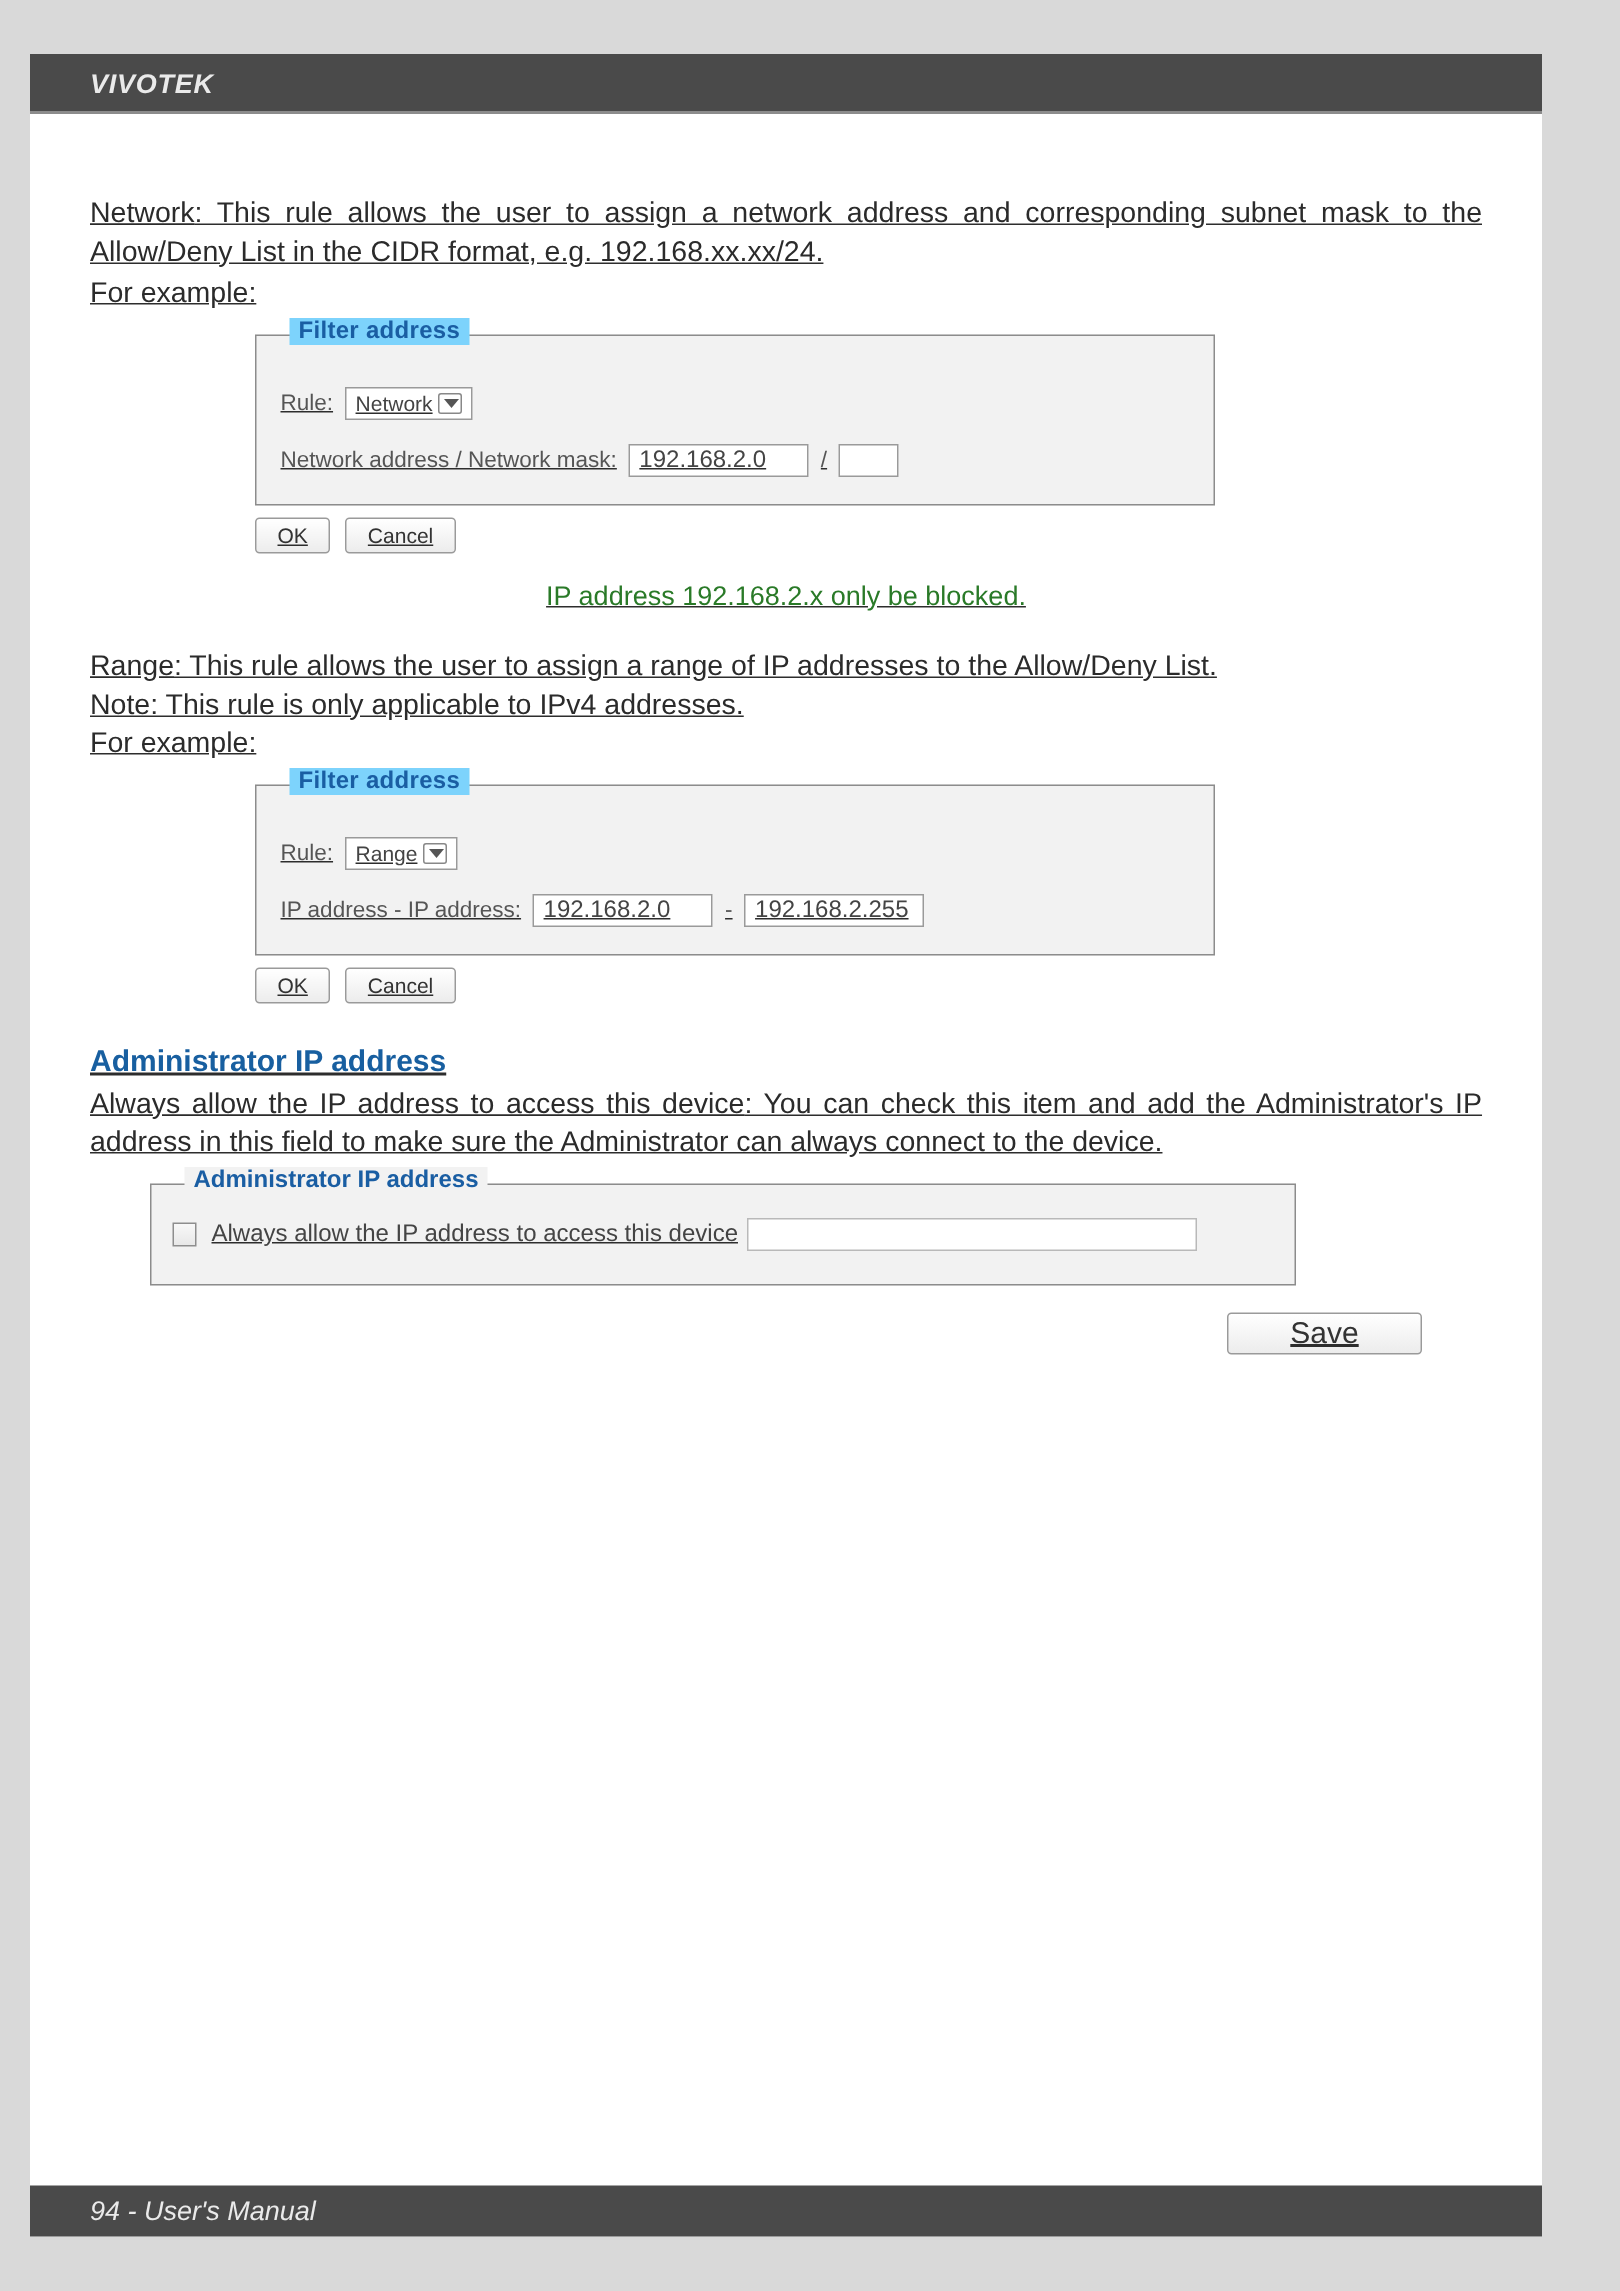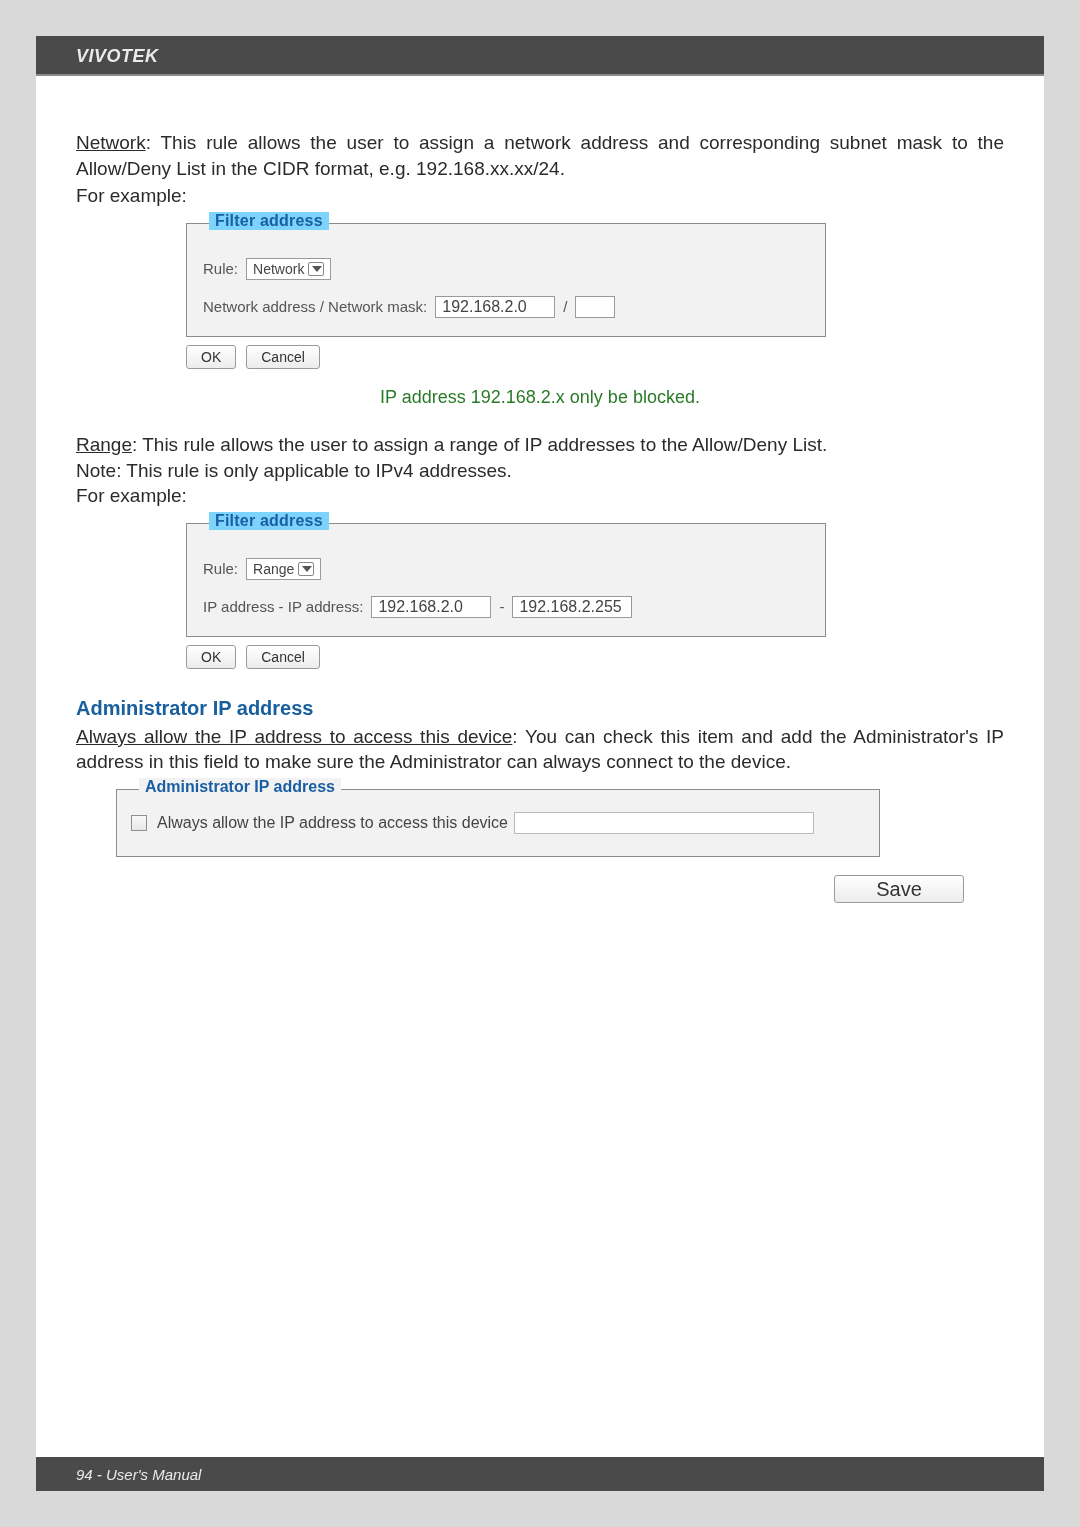--- a/index.html
+++ b/index.html
@@ -1,18 +1,18 @@
 <!DOCTYPE html>
 <html><head>
 <meta charset="utf-8">
 <style>
   * { box-sizing: border-box; margin: 0; padding: 0; }
   html,body { width:1080px; height:1527px; background:#d9d9d9; font-family: Arial, Helvetica, sans-serif; color:#2d2d2d; font-size:17px; }
   .page { position:relative; width:1080px; height:1527px; background:#d9d9d9; }
-  .sheet { position:absolute; left:36px; top:36px; width:1008px; height:1455px; background:#fff; }
+  .sheet { position:absolute; left:20px; top:36px; width:1008px; height:1455px; background:#fff;text-decoration:underline; }
   
   .hdr { position:relative; height:56px; }
   .hdr-top { height:38px; background:#4a4a4a; }
   .hdr-brand { position:absolute; left:40px; top:10px; color:#eaeaea; font-style:italic; font-weight:600; letter-spacing:.5px; font-size:18px; }
   .hdr-line { height:2px; background:#8c8c8c; }
   
   .body { padding: 38px 40px 0 40px; }
   .just { text-align:justify; line-height:1.35; font-size:19px; color:#2b2b2b; }
   .u { text-decoration:underline; }
   .mb2 { margin-bottom:2px; }
@@ -43,21 +43,21 @@
   .admin-panel-wrap { margin: 14px 0 0 40px; width:764px; position:relative; }
   .admin-panel { position:relative; background:#f2f2f2; border:1px solid #8c8c8c; padding:22px 14px 22px 14px; }
   .admin-panel-title { position:absolute; top:-12px; left:22px; background:#f2f2f2; padding:0 6px; color:#1a5ea3; font-weight:700; font-size:16px; }
   .chk { width:16px; height:16px; border:1px solid #8e8e8e; background:linear-gradient(#f8f8f8,#e8e8e8); display:inline-block; margin-right:10px; flex:0 0 16px; }
   .admin-row { display:flex; align-items:center; font-size:16px; color:#444; }
   .admin-input { border:1px solid #b9b9b9; height:22px; width:300px; margin-left:6px; background:#fff; }
   .save-row { display:flex; justify-content:flex-end; margin:18px 40px 0 0; }
   .save-btn { border:1px solid #9a9a9a; background:linear-gradient(#fff,#ececec); color:#333; font-size:20px; height:28px; width:130px; display:flex; align-items:center; justify-content:center; border-radius:3px; }
   
   .ftr { position:absolute; left:0; bottom:0; width:100%; height:34px; background:#4a4a4a; display:flex; align-items:center; }
-  .ftr-txt { color:#eaeaea; font-style:italic; font-size:15px; margin-left:40px; }
+  .ftr-txt { color:#eaeaea; font-style:italic; font-size:18px; margin-left:40px; }
 </style>
 </head>
 <body>
 <div class="page">
   <div class="sheet">
     <div class="hdr">
       <div class="hdr-top">
         <div class="hdr-brand">VIVOTEK</div>
       </div>
       <div class="hdr-line"></div>

